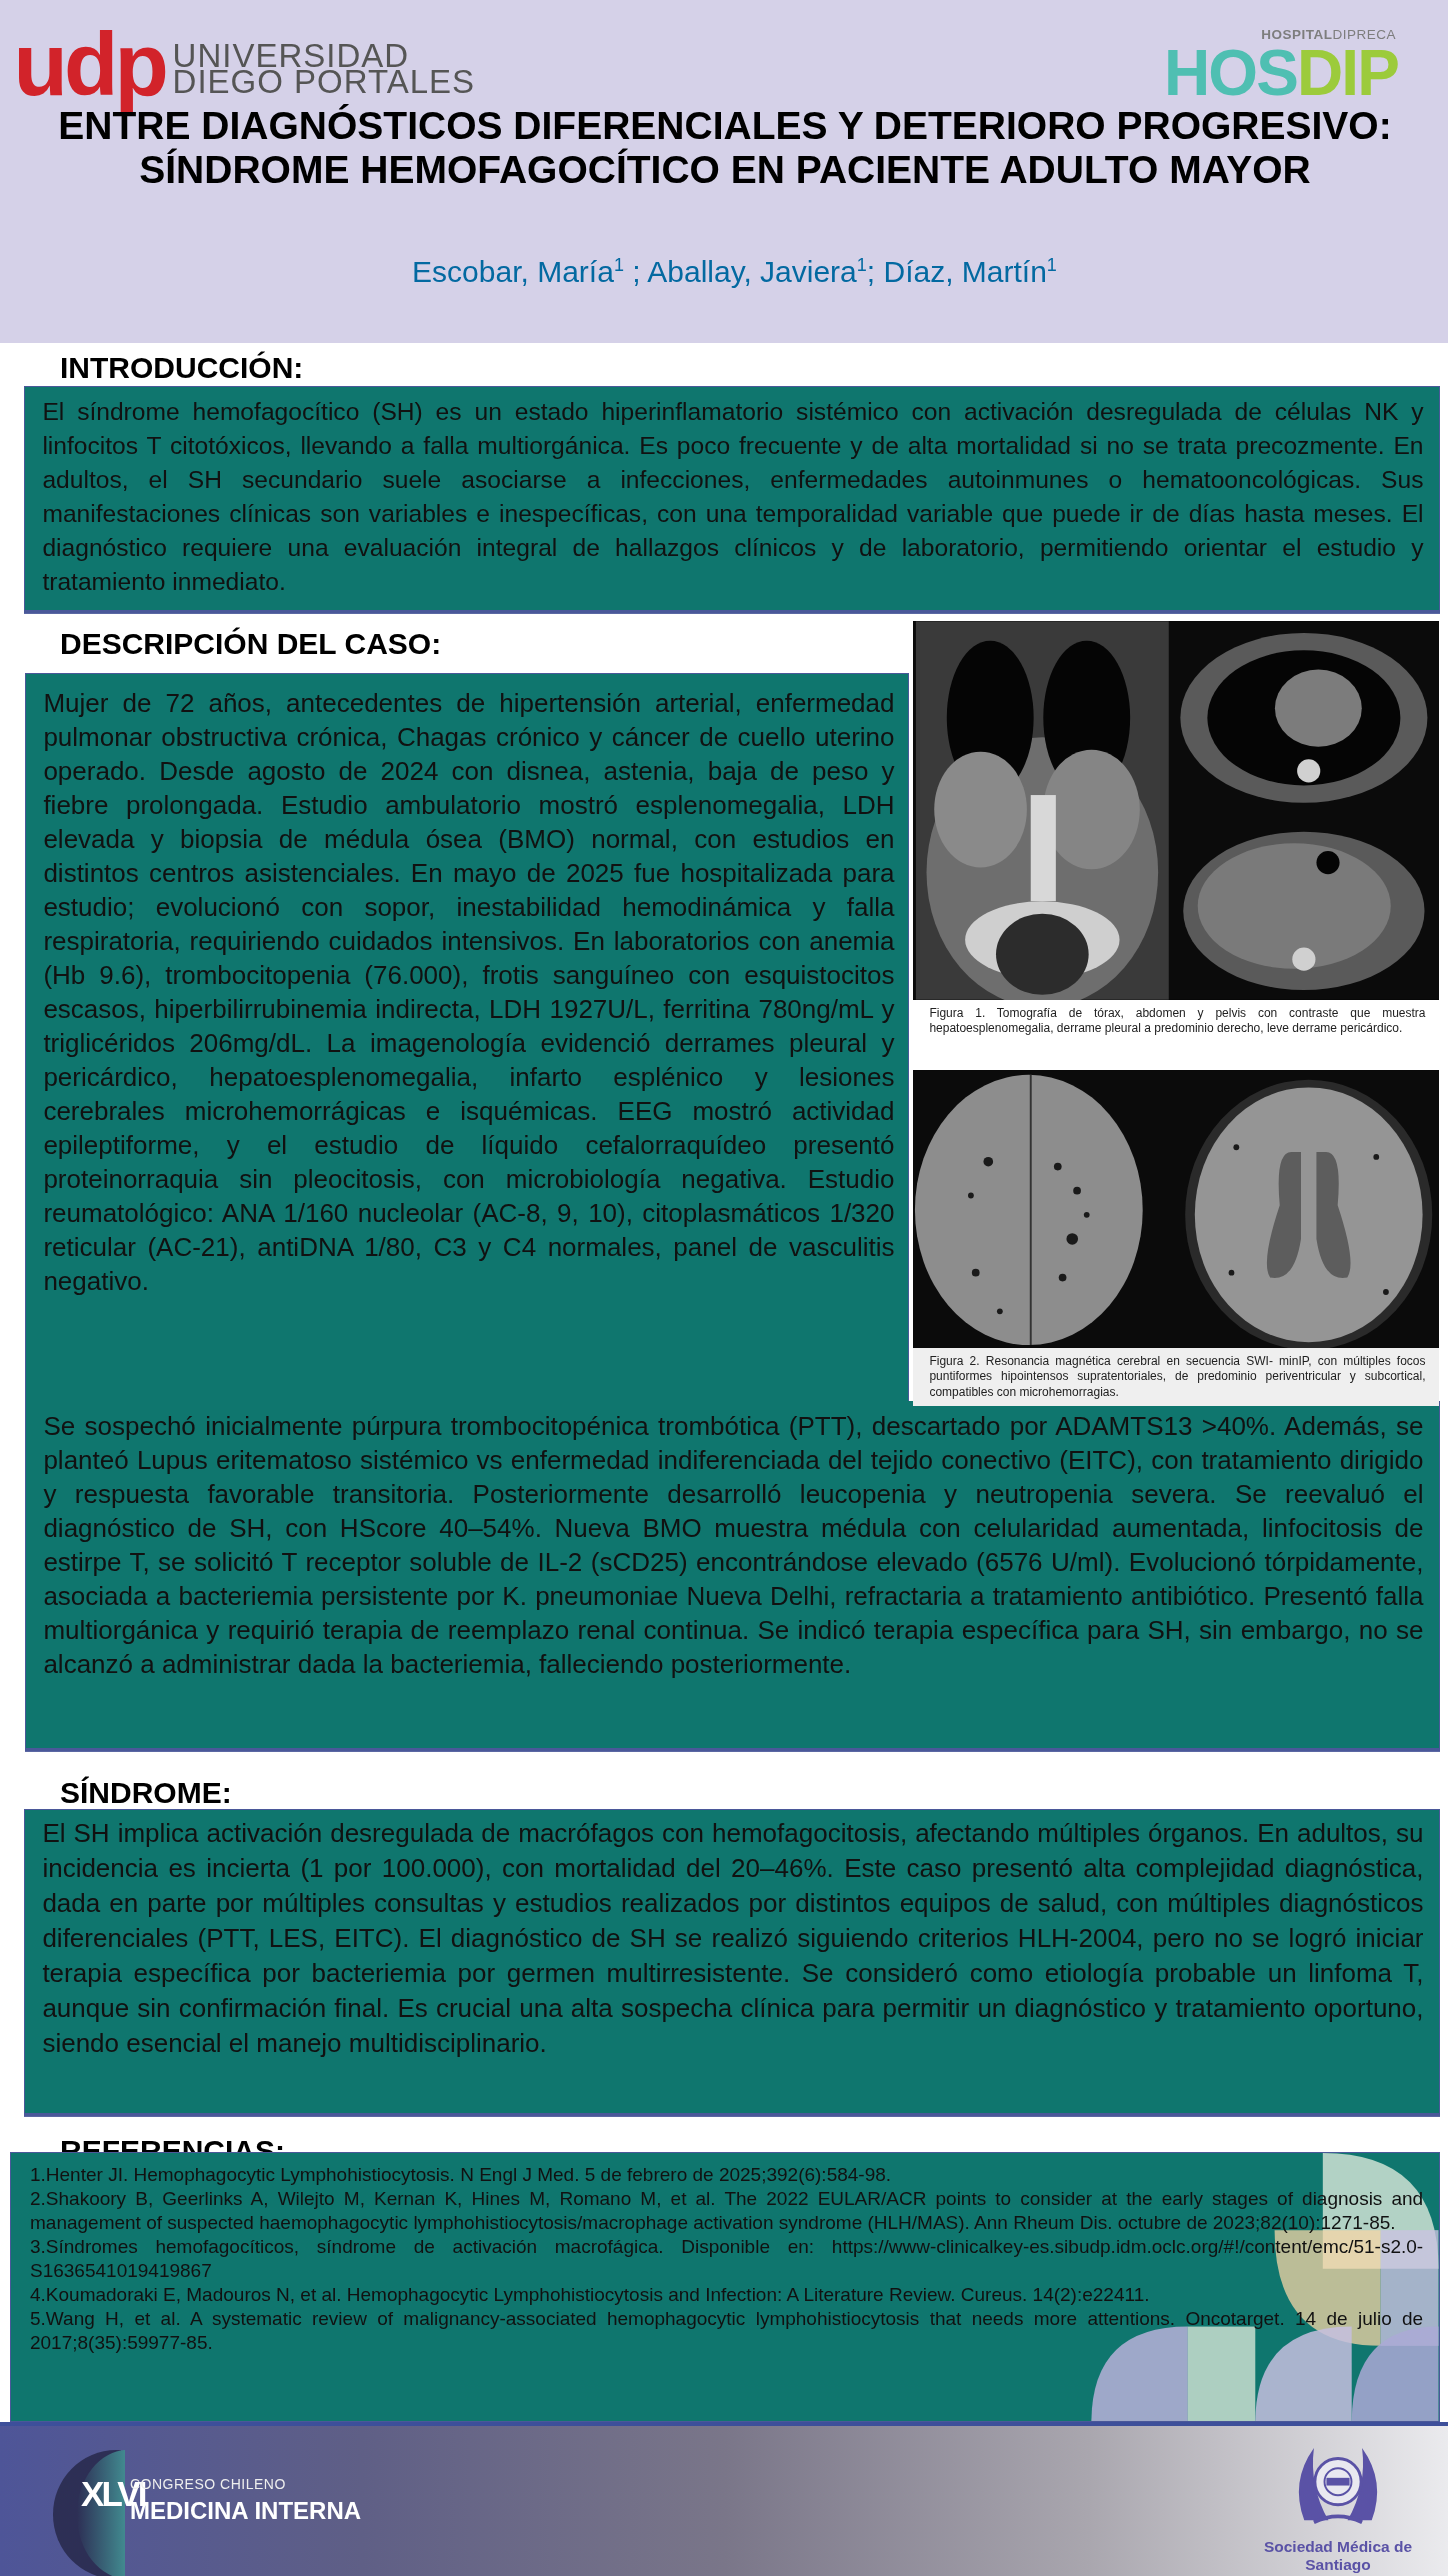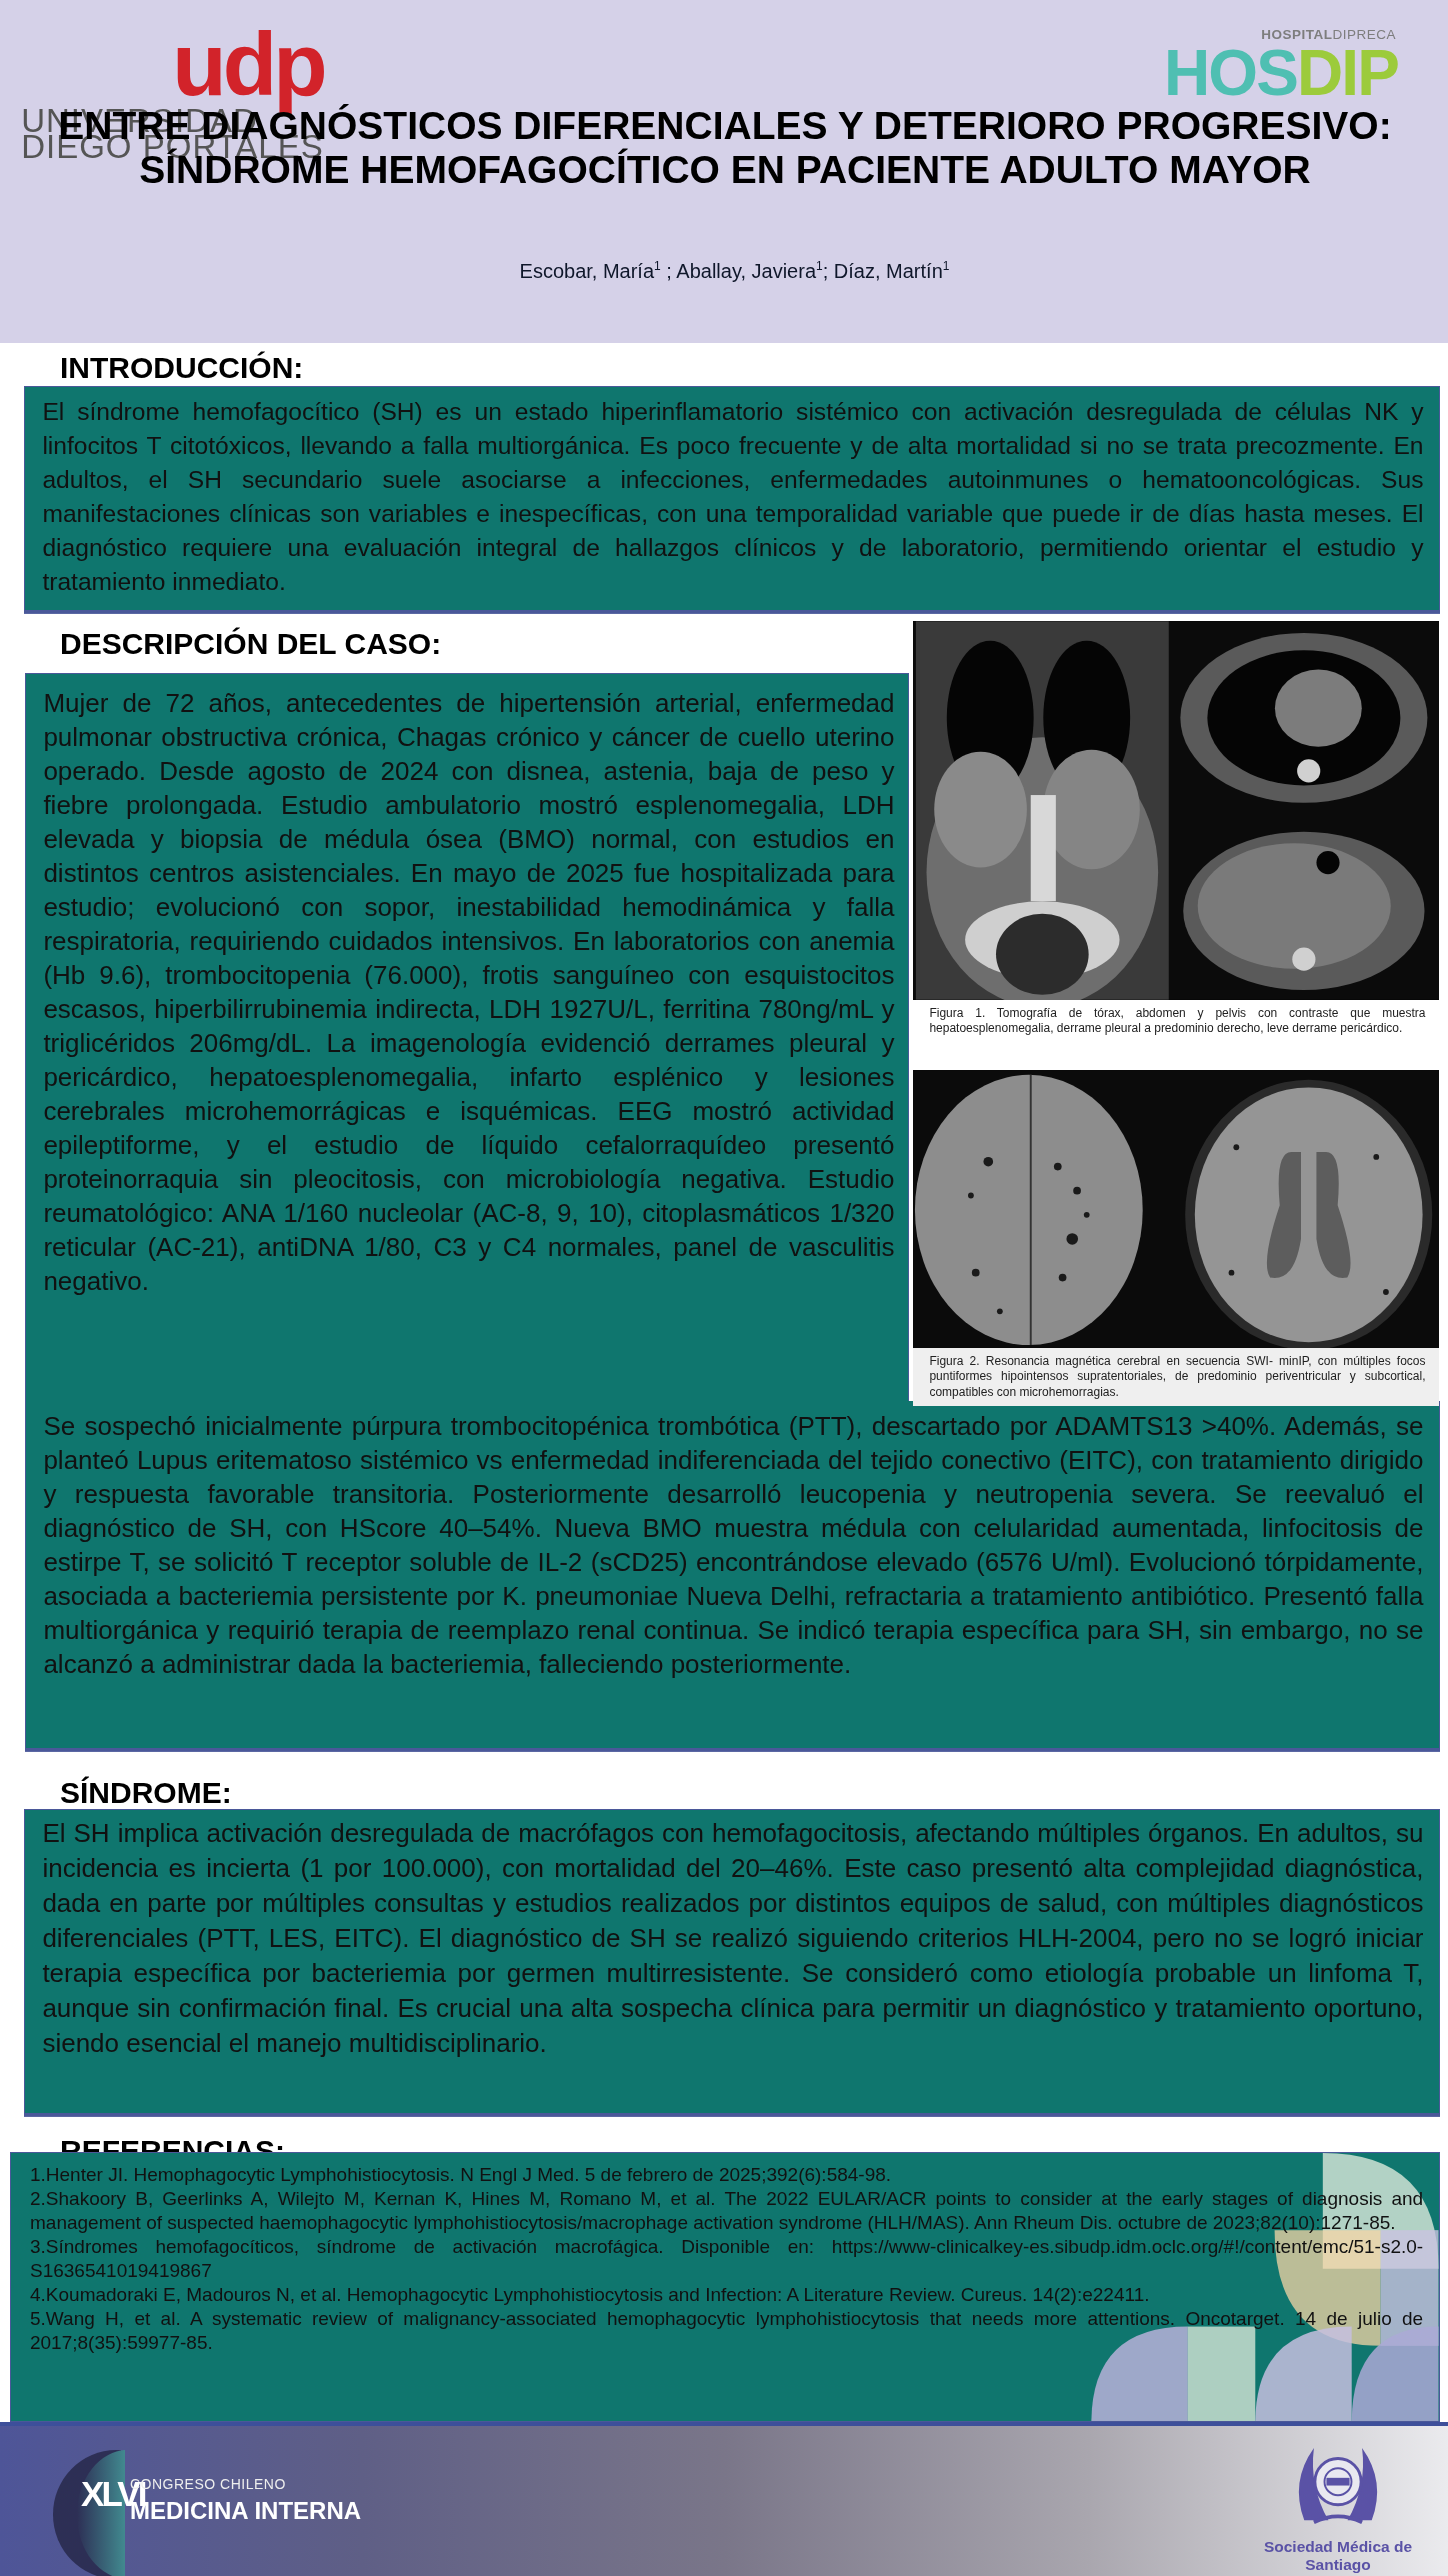--- a/index.html
+++ b/index.html
@@ -1,32 +1,32 @@
 <!DOCTYPE html>
 <html><head>
 <meta charset="utf-8">
 <style>
   * { box-sizing: border-box; margin: 0; padding: 0; }
   html, body { width: 1449px; height: 2576px; background: #ffffff; overflow: hidden; }
   body { position: relative; font-family: "Liberation Sans", sans-serif; color: #000; }
 
   
   .header { position: absolute; left: 0; top: 0; width: 1449px; height: 343px; background: #d5d1e8; }
-  .udp-logo { position: absolute; left: 13.5px; top: 25px; display: flex; align-items: flex-end; flex-direction: column; }
+  .udp-logo { position: absolute; left: 13.5px; top: 25px; display: flex; align-items: flex-end; }
   .udp-mark { font-family: "Liberation Sans", sans-serif; font-weight: 700; font-size: 89px; color: #d2232a; letter-spacing: -3.9px; line-height: 79px; height: 83px; }
   .udp-words { margin-left: 7.7px; margin-bottom: 13px; font-size: 33px; color: #555; line-height: 26px; letter-spacing: 1px; }
   .hosdip-logo { position: absolute; left: 1164px; top: 27px; width: 232px; }
   .hosdip-top { font-size: 13.5px; font-weight: 700; color: #7d7d7d; text-align: right; letter-spacing: 0.5px; }
   .hosdip-top .light { font-weight: 400; }
   .hosdip-word { font-size: 64px; font-weight: 700; line-height: 62px; letter-spacing: -1.9px; }
   .hosdip-word .teal { color: #4fbfb2; }
   .hosdip-word .lime { color: #9ccb3b; }
 
   .title { position: absolute; left: 39px; top: 104px; width: 1372px; text-align: center; font-weight: 700; font-size: 39px; line-height: 44px; }
-  .authors { position: absolute; left: 0; top: 254px; width: 1449px; text-align: center; font-size: 20px; line-height: 35px; color: #0f172a; padding-left: 20px; }
+  .authors { position: absolute; left: 0; top: 254px; width: 1449px; text-align: center; font-size: 30px; line-height: 35px; color: #0369a1; padding-left: 20px; }
   .affil { position: absolute; left: 0; top: 292px; width: 1449px; text-align: center; font-size: 30px; line-height: 35px; color: #111; }
   sup { font-size: 0.6em; vertical-align: super; line-height: 0; }
 
   
   .sec-head { position: absolute; left: 60px; font-weight: 700; font-size: 30px; line-height: 35px; }
 
   
   .box { position: absolute; border: 1.9px solid #4a5899; background: #0f766e; }
   .box-bottom-shadow { box-shadow: 0 2.9px 0 0 #4a5899; }
   .body-text { font-size: 24.6px; line-height: 34px; text-align: justify; color: #111; }

